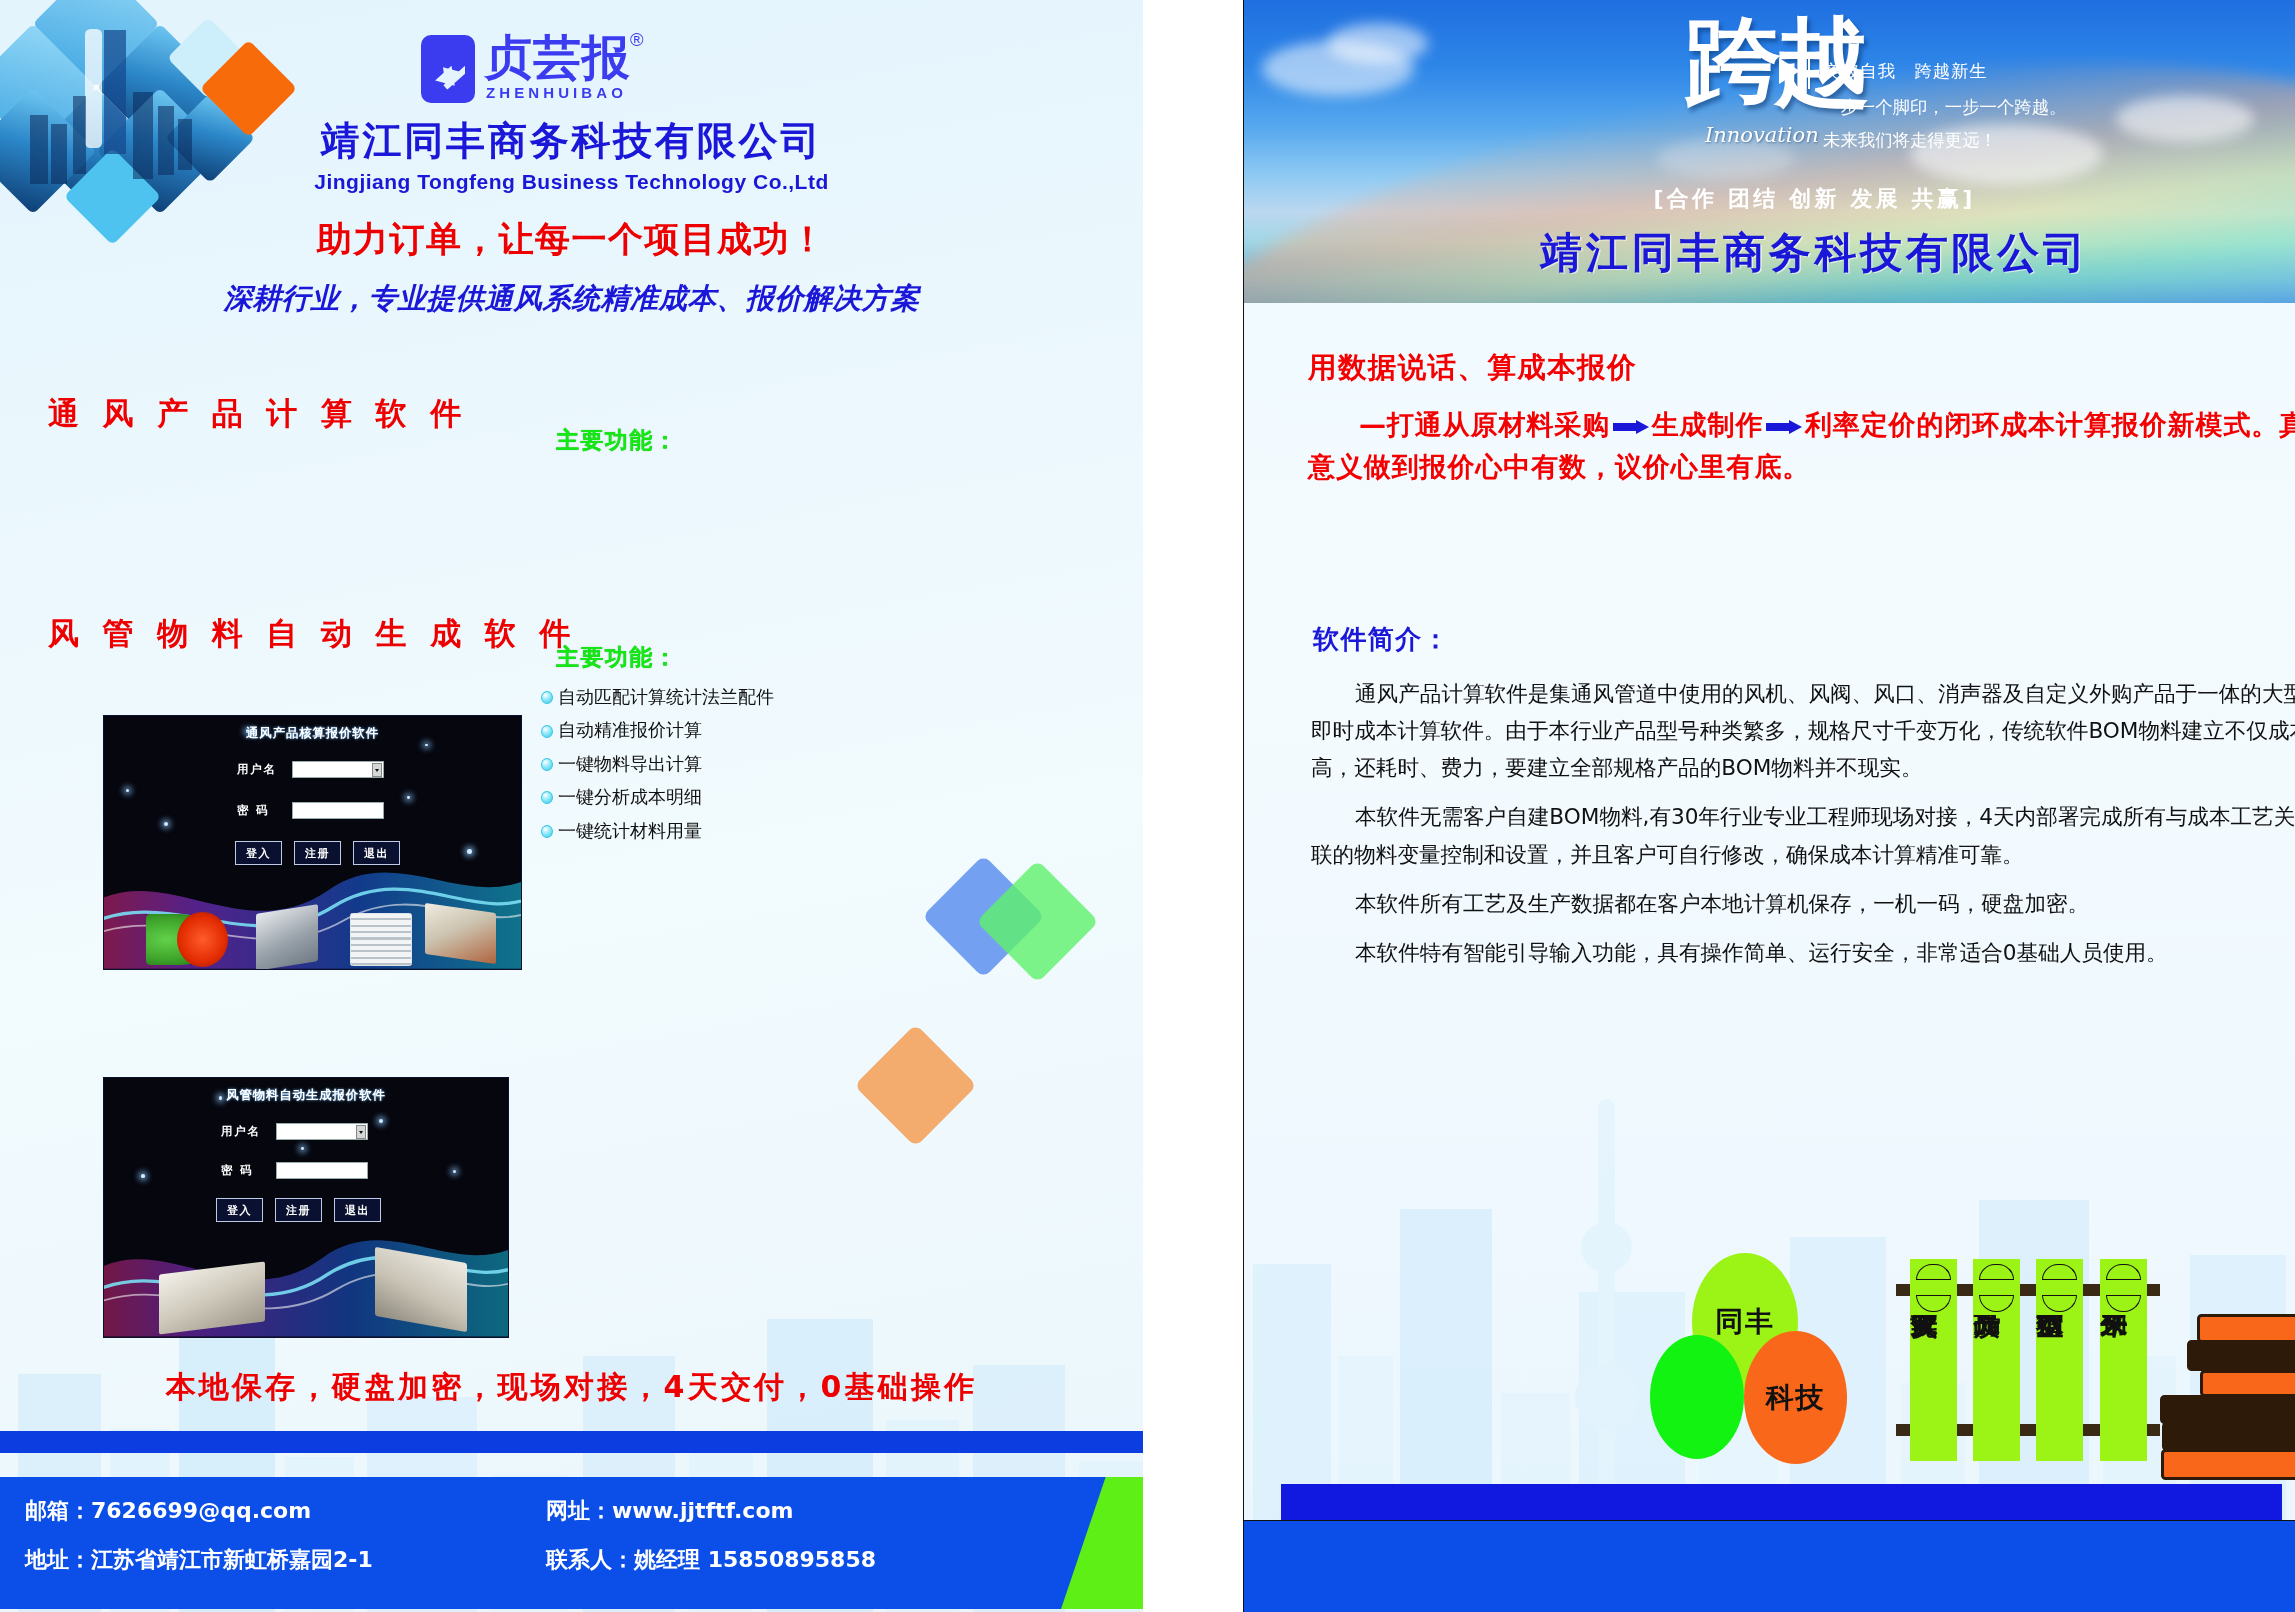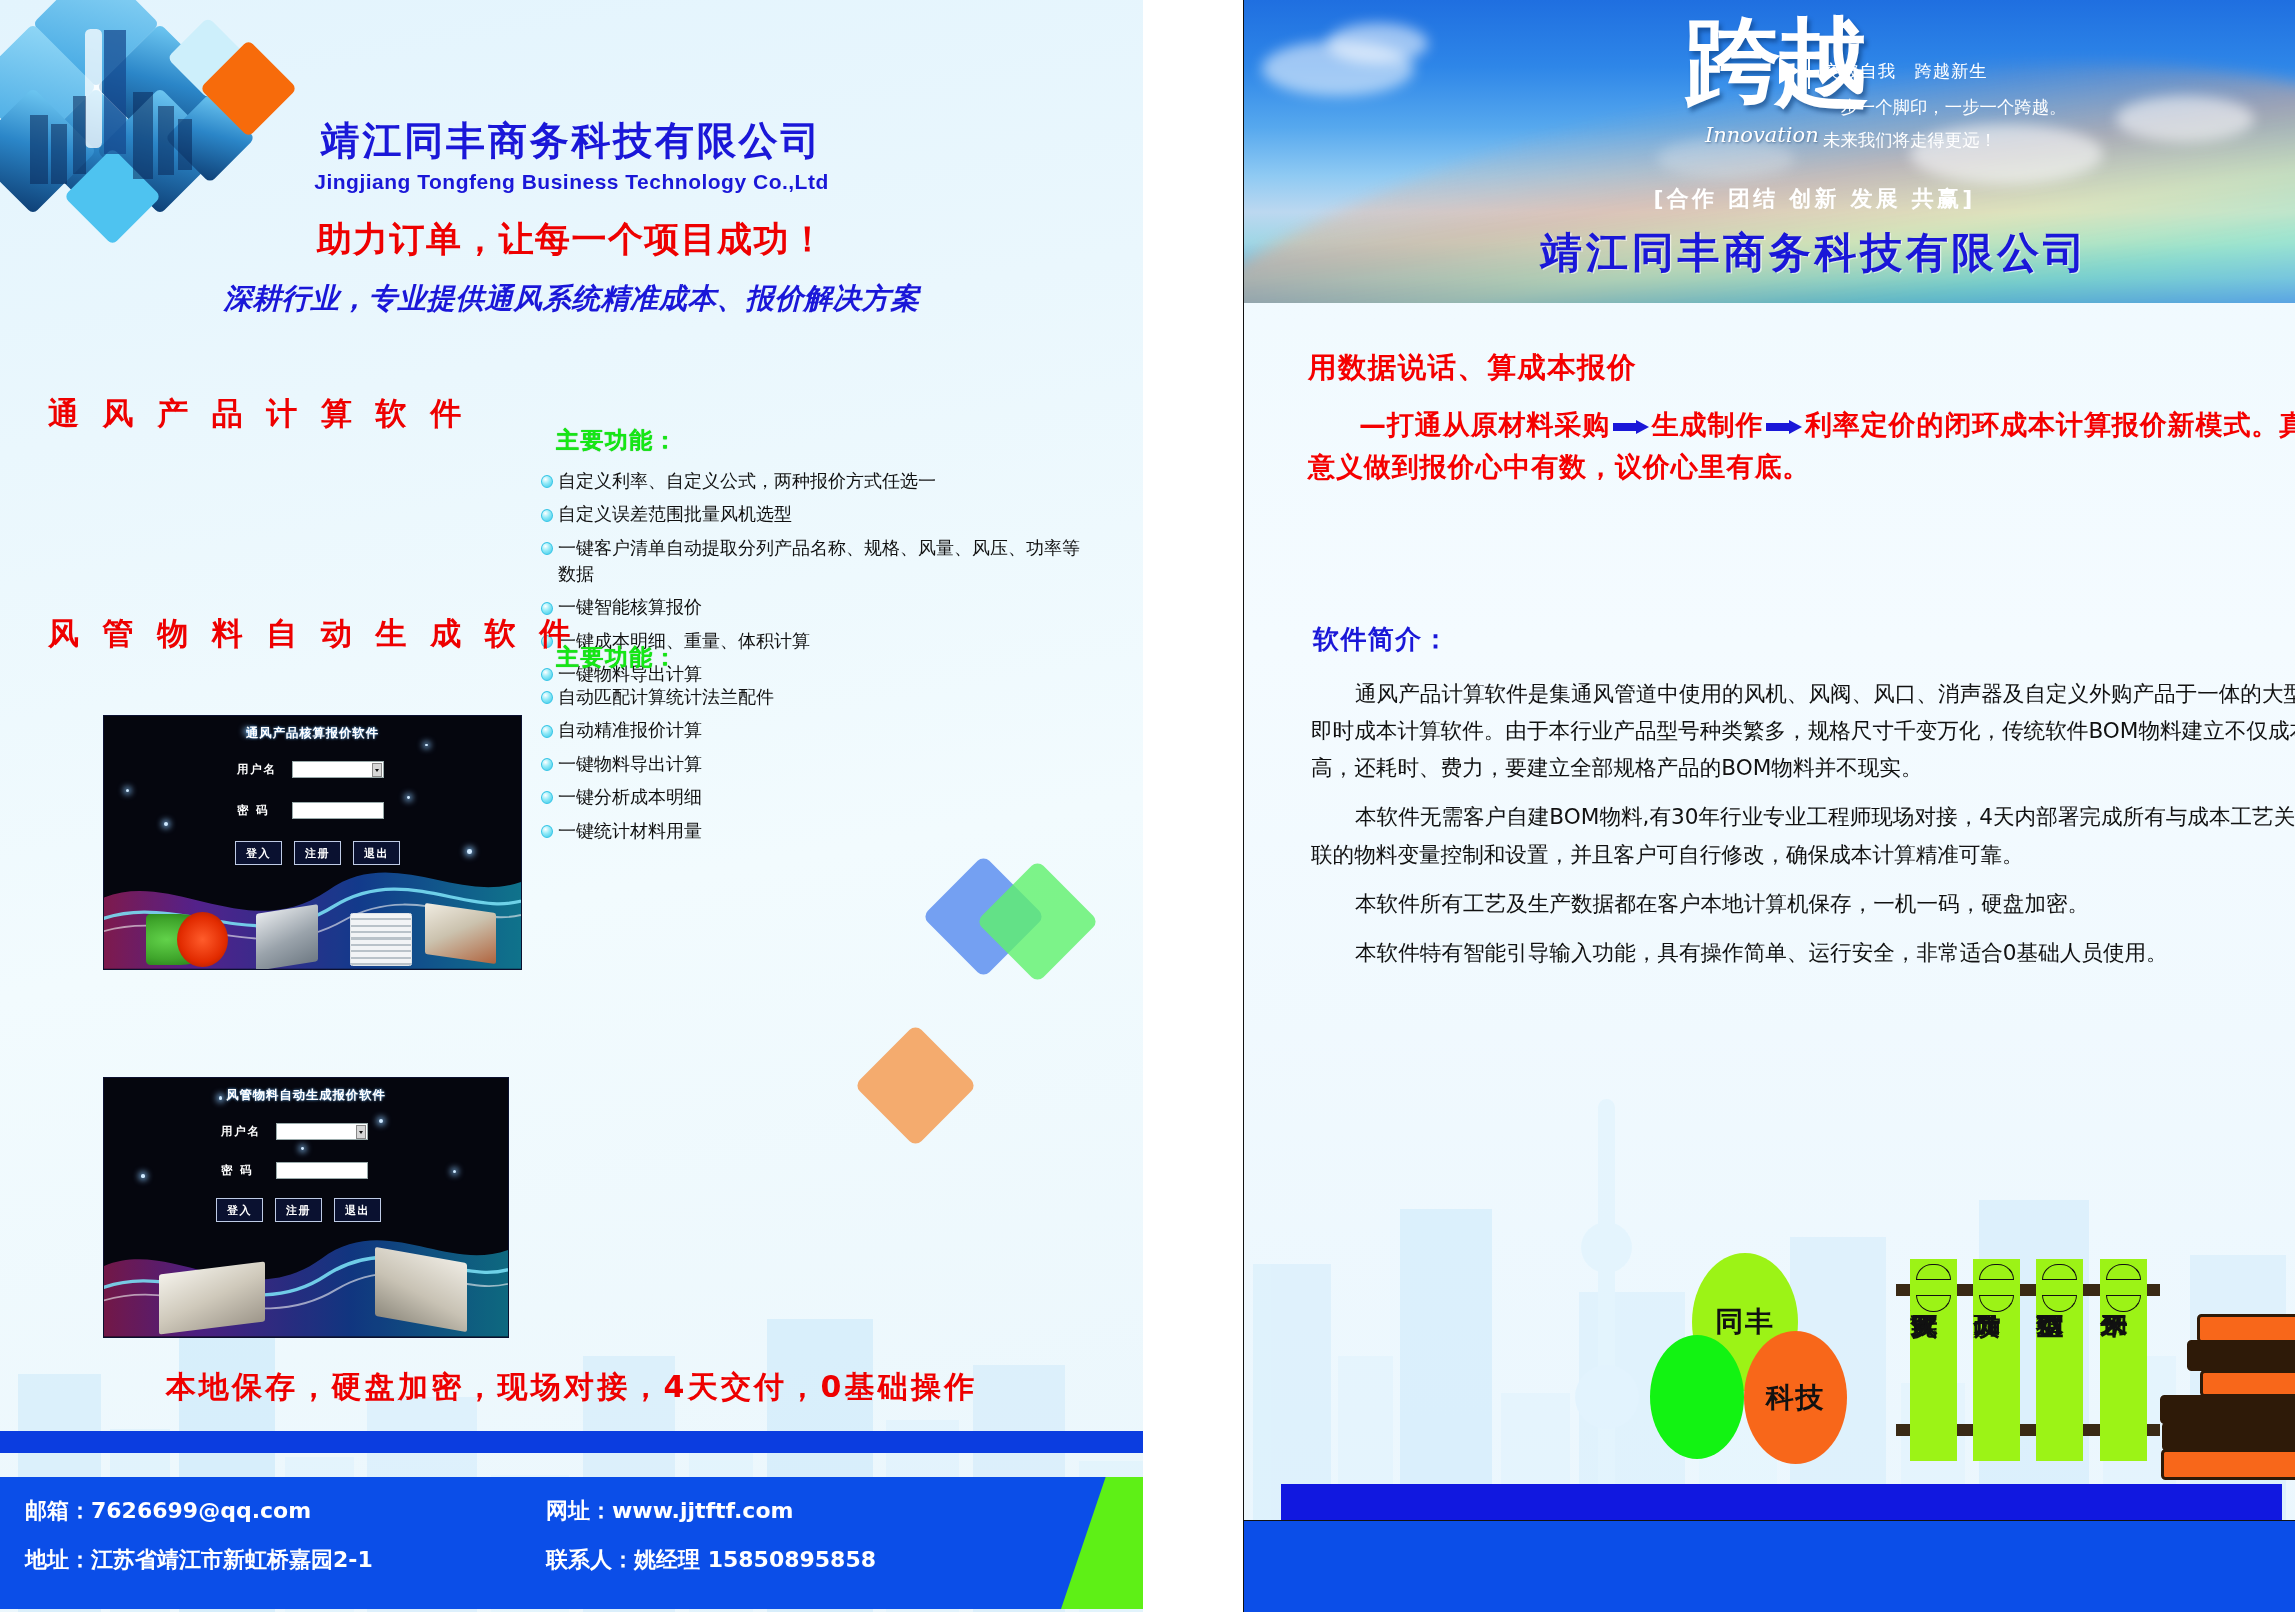--- a/index.html
+++ b/index.html
@@ -175,36 +175,40 @@
       <div class="bldg" style="left:85px;top:28.5px;width:16.5px;height:119px;background:rgba(255,255,255,.75);border-radius:5.5px;"></div>
       <div class="bldg" style="left:104px;top:30px;width:22px;height:124px;background:rgba(20,70,140,.7);"></div>
       <div class="bldg" style="left:73px;top:96px;width:13px;height:78px;"></div>
       <div class="bldg" style="left:133px;top:92px;width:20px;height:87px;"></div>
       <div class="bldg" style="left:158px;top:106px;width:15.6px;height:69px;"></div>
       <div class="bldg" style="left:30px;top:115px;width:18.4px;height:69px;"></div>
       <div class="bldg" style="left:51px;top:124px;width:15.6px;height:60px;"></div>
       <div class="bldg" style="left:178px;top:119px;width:13.8px;height:51px;"></div>
     </div>
 
+    <div id="logo-block">
+      <div class="logo-mark">
+        <div class="logo-mark-inner">
+          <div class="logo-slash"></div>
+          <div class="arrow-nw"></div>
+          <div class="arrow-se"></div>
+        </div>
+      </div>
+      <div id="logo-cn">贞芸报</div>
+      <div id="logo-reg">®</div>
+      <div id="logo-en">ZHENHUIBAO</div>
+    </div>
 
     <div id="l-company-cn">靖江同丰商务科技有限公司</div>
     <div id="l-company-en">Jingjiang Tongfeng Business Technology Co.,Ltd</div>
     <div id="l-slogan1">助力订单，让每一个项目成功！</div>
     <div id="l-slogan2">深耕行业，专业提供通风系统精准成本、报价解决方案</div>
 
     <div class="sec-title" id="sec1-title">通 风 产 品 计 算 软 件</div>
     <div class="feat-head" id="feat1-head">主要功能：</div>
-    <ul class="feat-list" id="feat1-list">
-      <li>自定义利率、自定义公式，两种报价方式任选一</li>
-      <li>自定义误差范围批量风机选型</li>
-      <li>一键客户清单自动提取分列产品名称、规格、风量、风压、功率等数据</li>
-      <li>一键智能核算报价</li>
-      <li>一键成本明细、重量、体积计算</li>
-      <li>一键物料导出计算</li>
-    </ul>
 
     <div class="shot" id="shot1">
       <svg class="wave" viewBox="0 0 880 340" preserveAspectRatio="none">
         <defs>
           <linearGradient id="wg1" x1="0" y1="0" x2="1" y2="0">
             <stop offset="0" stop-color="#ff2a6d"></stop>
               <stop offset="0.25" stop-color="#9b3bff"></stop>
             <stop offset="0.6" stop-color="#1f6bff"></stop>
               <stop offset="1" stop-color="#19e6ff"></stop>
           </linearGradient>

